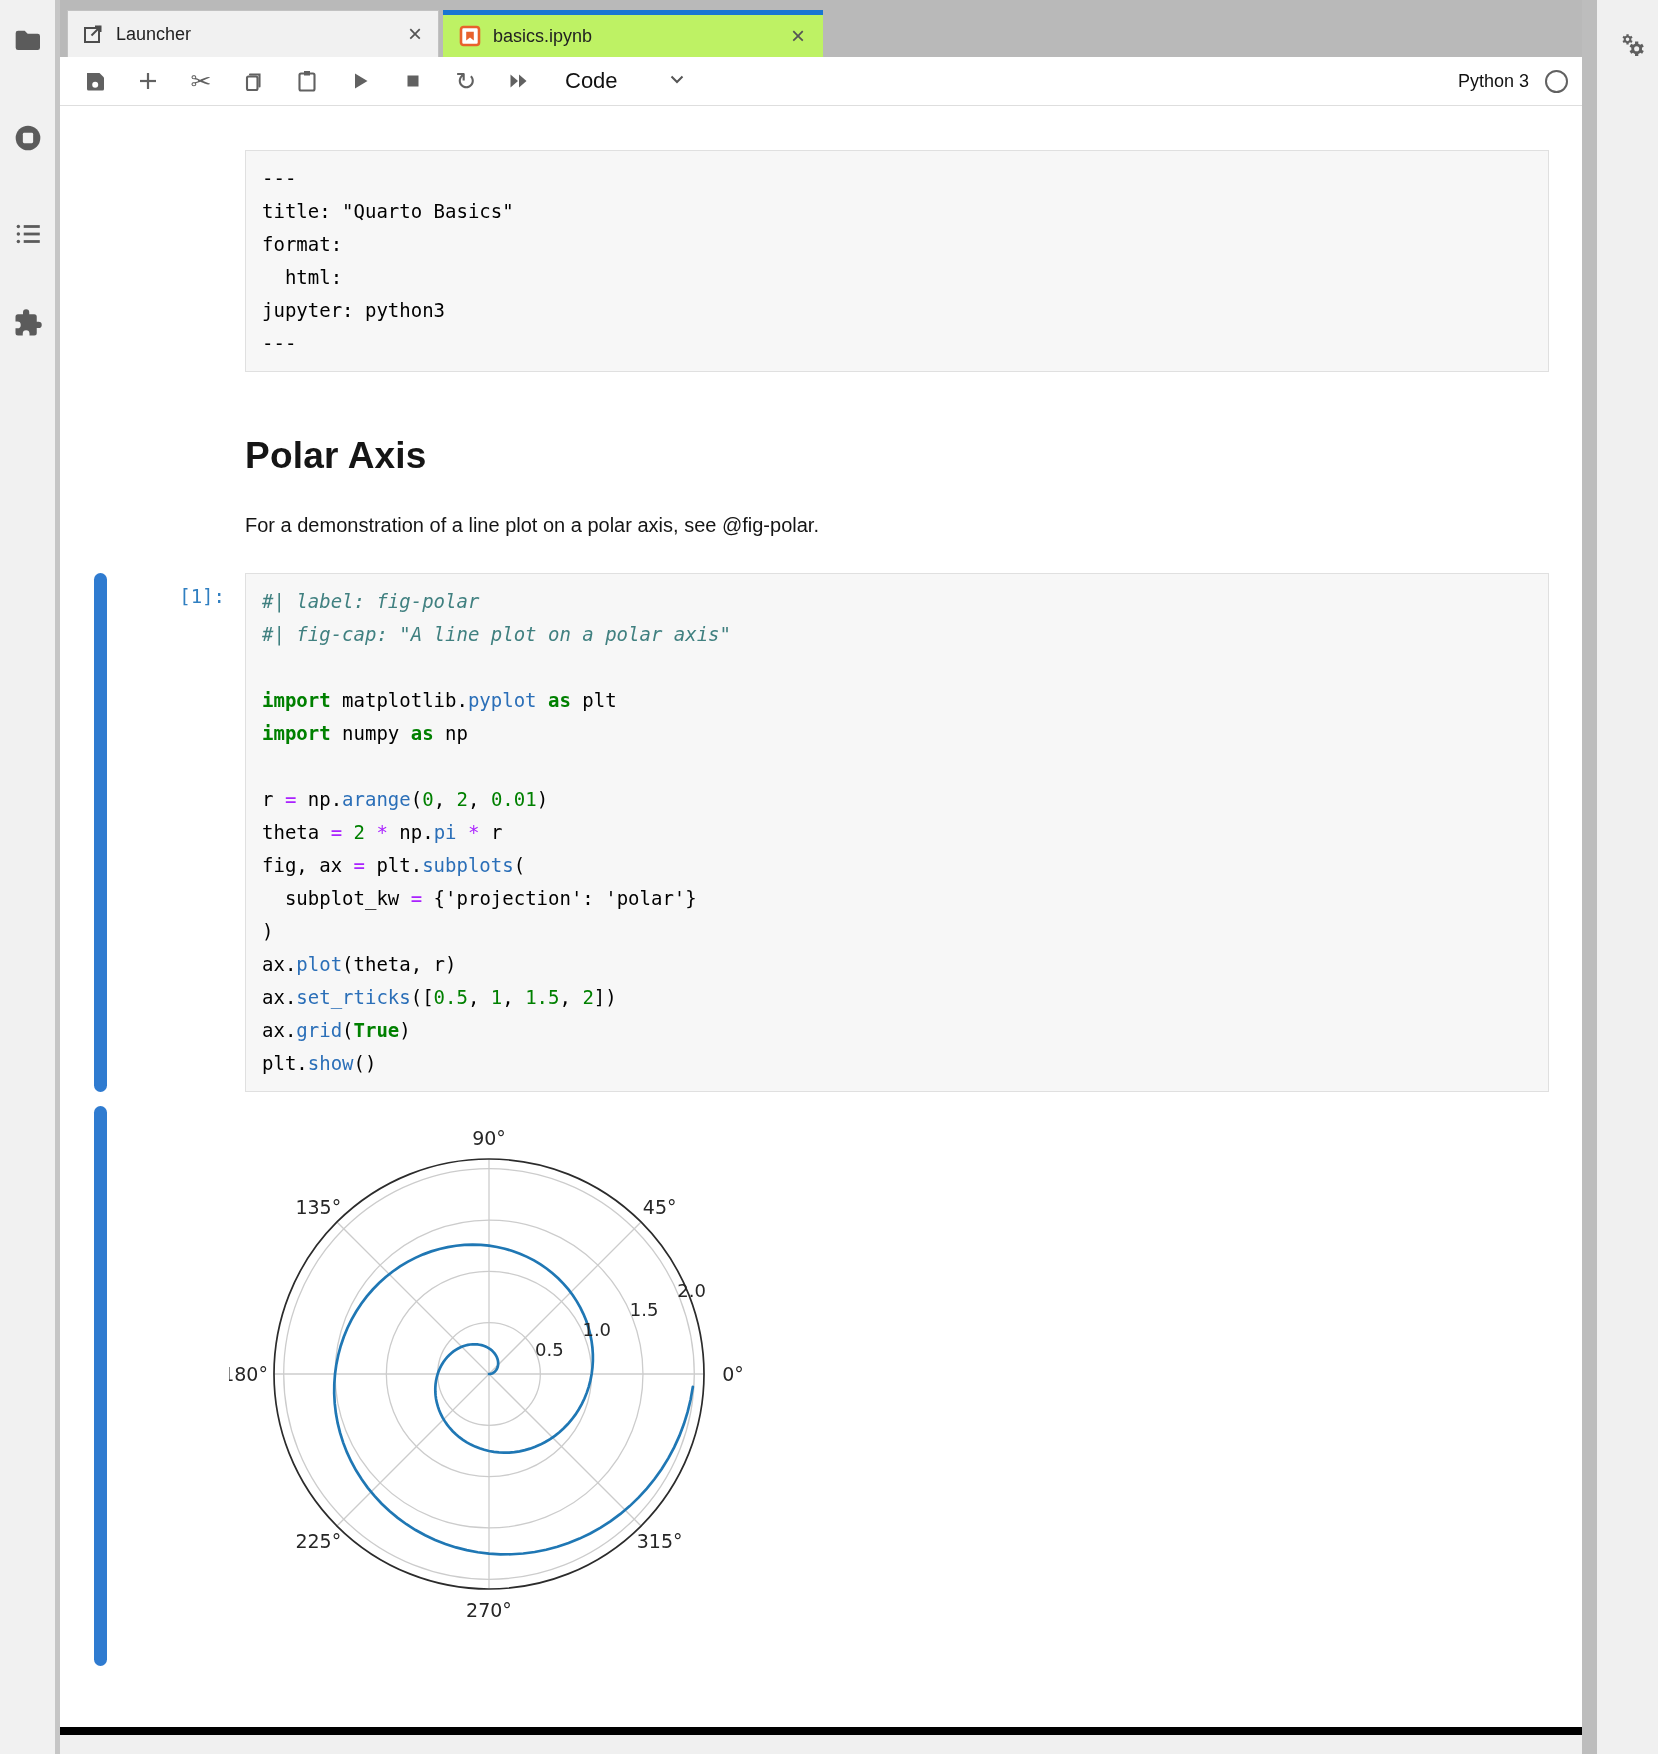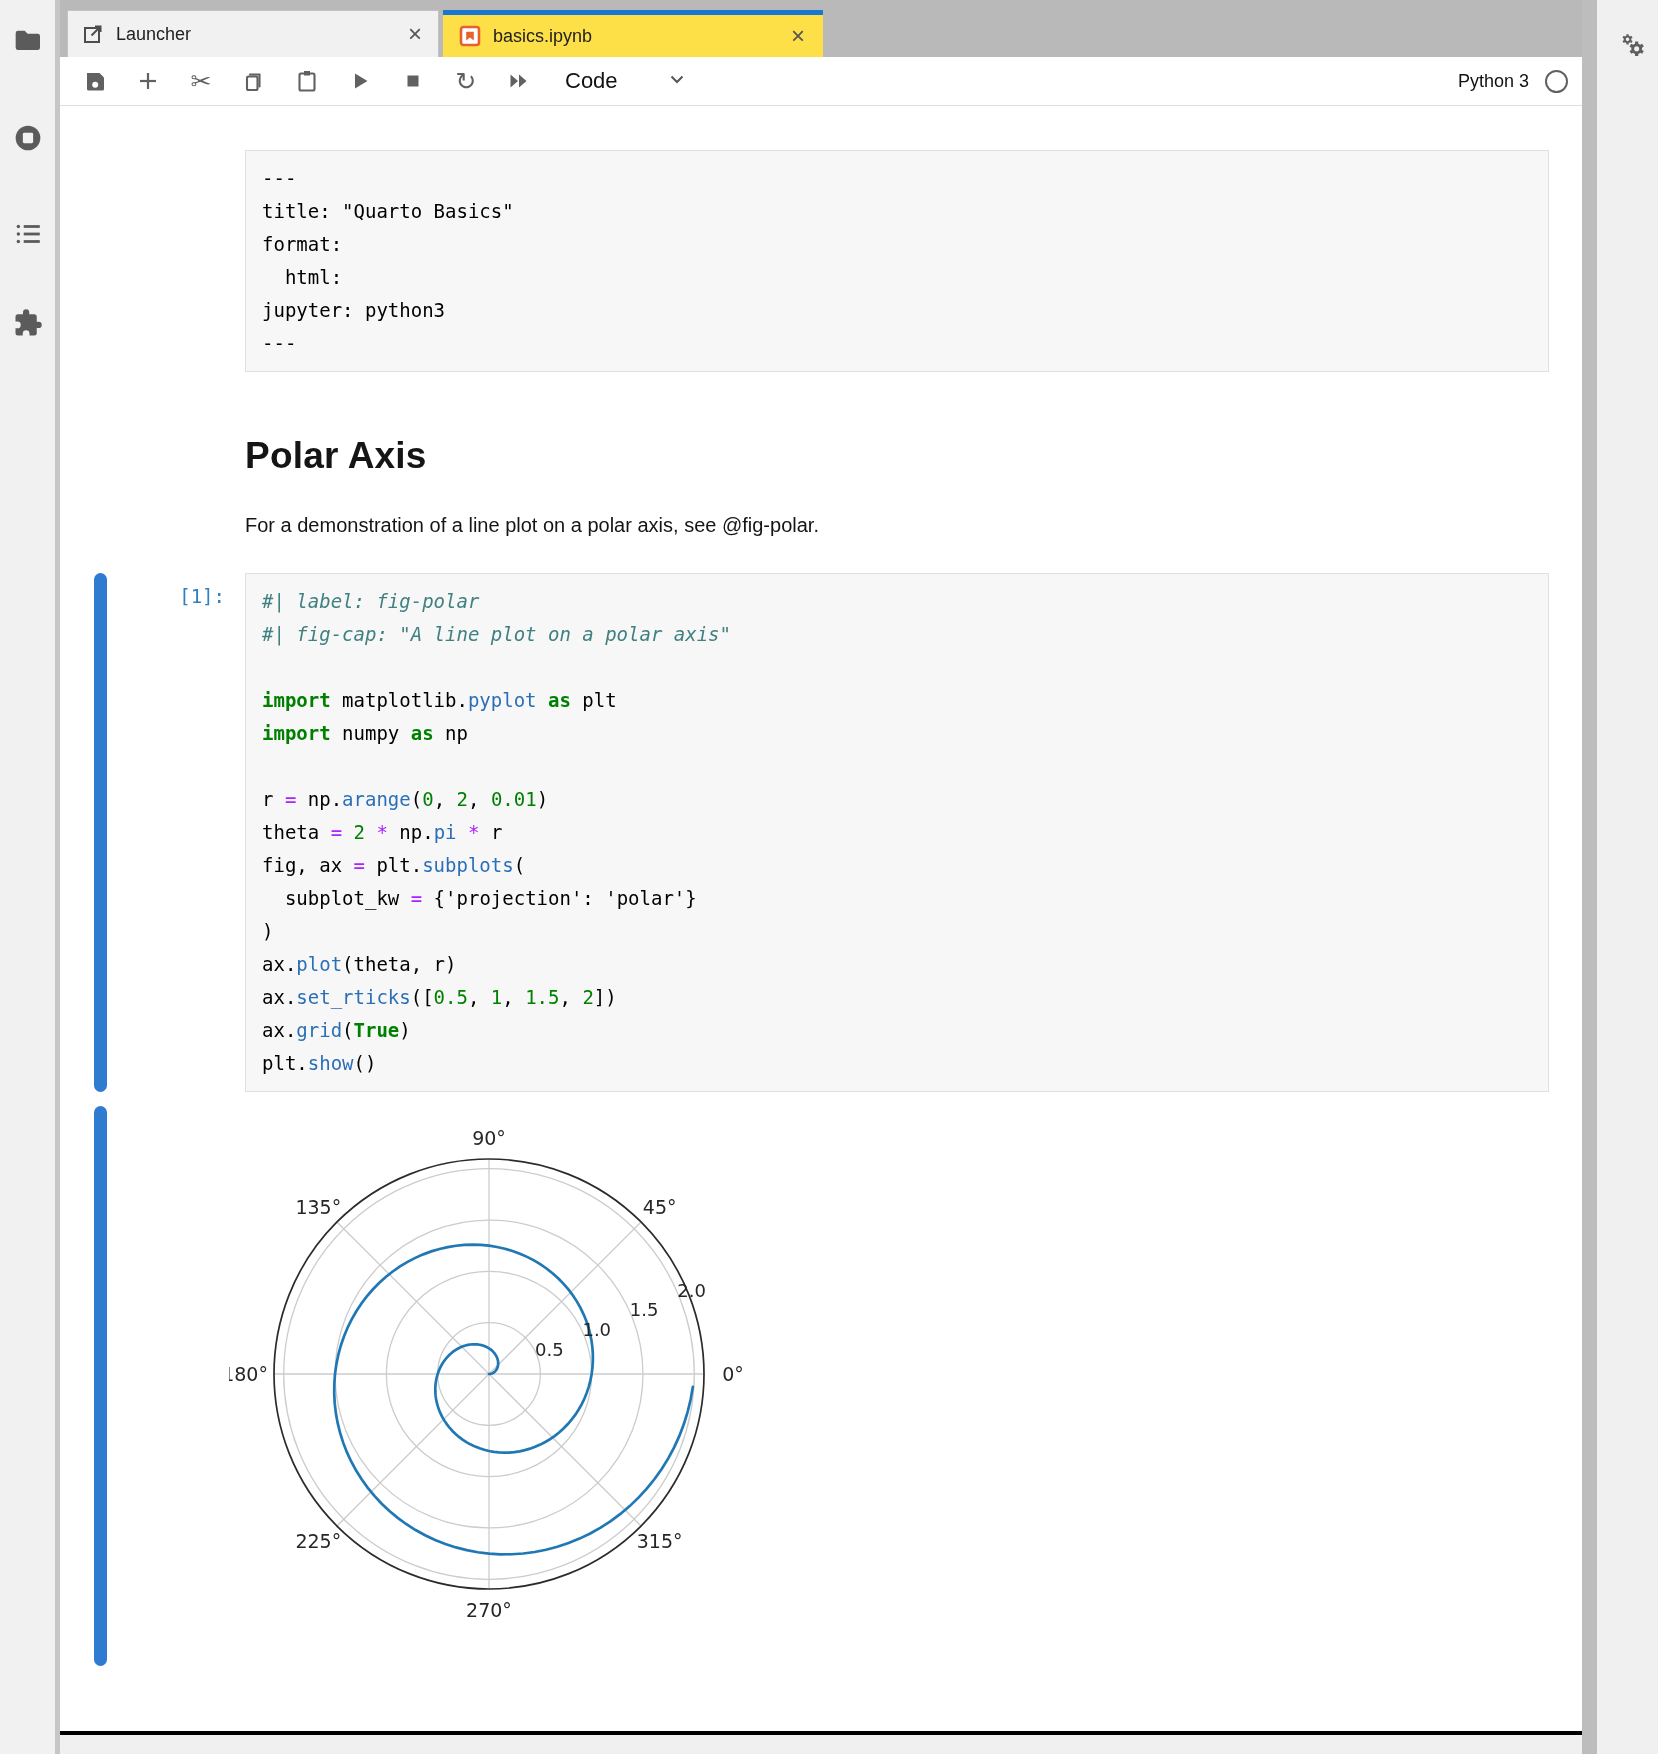--- a/index.html
+++ b/index.html
@@ -9,26 +9,26 @@
   }
   
   .left-strip{position:absolute;left:0;top:0;width:55px;height:1754px;background:#f1f1f1;border-right:5px solid #c6c6c6;}
   .left-strip .side-icon{position:absolute;left:13px;width:30px;height:30px;color:#5b5b5b;}
   .side-icon svg{width:30px;height:30px;display:block;}
   
   .right-divider{position:absolute;left:1582px;top:0;width:15px;height:1754px;background:#bdbdbd;}
   .right-strip{position:absolute;left:1597px;top:0;width:61px;height:1754px;background:#f0f0f0;}
   .gears{position:absolute;top:22px;left:12px;width:40px;height:40px;color:#5f5f5f;}
   
-  .main-panel{position:absolute;left:60px;top:0;width:1522px;height:1735px;background:#ffffff;border-bottom:4px solid #000000;box-sizing:border-box;}
+  .main-panel{position:absolute;left:60px;top:0;width:1522px;height:1735px;background:#ffffff;border-bottom:8px solid #000000;box-sizing:border-box;}
   
   .tab-bar{position:relative;height:57px;background:#b9b9b9;}
   .tab{position:absolute;bottom:0;height:47px;display:flex;align-items:center;box-sizing:border-box;}
   .tab-launcher{left:7px;width:372px;background:#f1f1f1;border:1px solid #c2c2c2;border-bottom:none;padding:0 14px;}
-  .tab-active{left:383px;width:380px;background:#fde047;border-top:5px solid #1976d2;padding:0 16px;}
+  .tab-active{left:383px;width:380px;background:#bef264;border-top:5px solid #1976d2;padding:0 16px;}
   .tab-label{font-size:18px;color:#222;margin-left:12px;flex:1;}
   .tab-close{font-size:24px;color:#555;line-height:1;padding:0 2px;cursor:default;}
   .tab-icon{width:22px;height:22px;flex:0 0 auto;}
   
   .toolbar{height:48px;display:flex;align-items:center;border-bottom:1px solid #dedede;padding:0 14px 0 22px;}
   .tb-btn{width:26px;height:26px;margin-right:27px;color:#616161;display:flex;align-items:center;justify-content:center;}
   .tb-btn svg{width:24px;height:24px;display:block;}
   .tb-glyph{font-family:"DejaVu Sans",sans-serif;font-size:25px;line-height:1;color:#616161;}
   .mode-select{display:flex;align-items:center;margin-left:6px;}
   .mode-label{font-size:22px;color:#111;text-align:center;}

